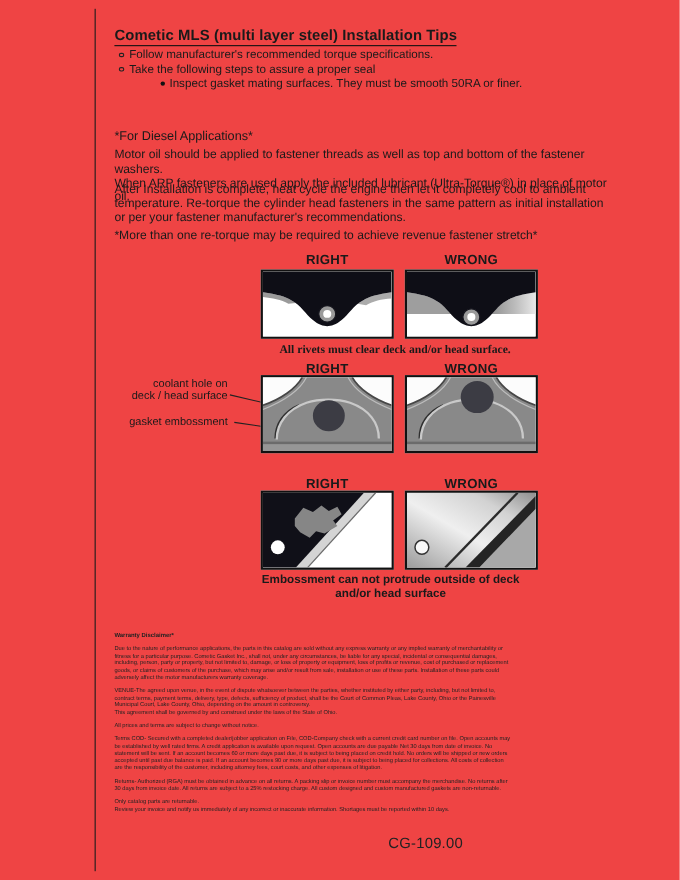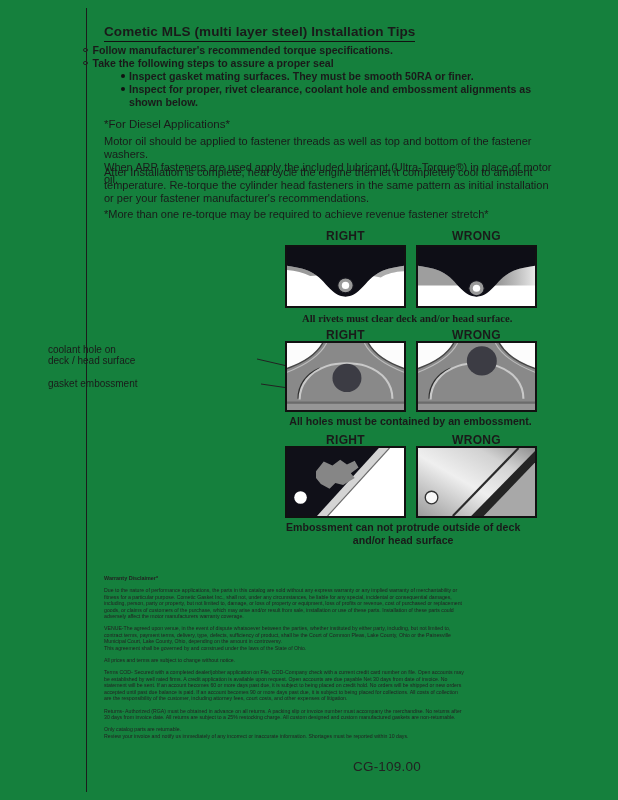--- a/index.html
+++ b/index.html
@@ -1,56 +1,56 @@
 <!DOCTYPE html>
 <html><head>
 <meta charset="utf-8">
 <style>
   * { margin:0; padding:0; box-sizing:border-box; }
   html,body { background:#ffffff; }
   .page {
-    position:relative; width:618px; height:800px; background:#15803d;
+    position:relative; width:618px; height:800px; background:#ef4444;
     font-family:"Liberation Sans", sans-serif; color:#1a1a1a; overflow:hidden;
   }
   .edge-line { position:absolute; left:86px; top:8px; width:1.3px; height:784px; background:#1c1c1c; }
 
   .title {
     position:absolute; left:104px; top:24px; font-size:13.5px; font-weight:bold;
     border-bottom:1.6px solid #111; padding-bottom:2px; letter-spacing:0.1px;
   }
-  .bullets { position:absolute; left:83px; top:44px; width:470px; font-size:10.6px;font-weight:bold; }
+  .bullets { position:absolute; left:108px; top:44px; width:470px; font-size:10.6px; }
   .b-row { display:flex; align-items:flex-start; line-height:13px; }
   .b-mark { width:4.5px; height:4.5px; border:1px solid #222; border-radius:50%; margin:3.5px 5px 0 0; flex:none; }
   .sub { margin-left:38px; }
   .s-mark { width:4px; height:4px; background:#111; border-radius:50%; margin:4px 4px 0 0; flex:none; }
 
   .diesel-h { position:absolute; left:104px; top:118px; font-size:11.5px; font-weight:normal; }
   .para { position:absolute; left:104px; width:452px; font-size:11px; line-height:12.8px; white-space:pre-line; }
   .p1 { top:135px; }
   .p2 { top:166px; }
   .p3 { top:208px; }
 
-  .fig { position:absolute; left:0; width:506px;margin-left:48px; }
+  .fig { position:absolute; left:0; width:506px; }
   .fig1 { top:229px; height:100px; }
   .fig2 { top:328px; height:102px; }
   .fig3 { top:433px; height:110px; }
   .lab { position:absolute; width:121px; text-align:center; font-size:12px; font-weight:bold; letter-spacing:0.3px; top:0; }
   .lab.l { left:237px; } .lab.r { left:368px; }
   .dbox { position:absolute; width:121px; border:2px solid #111; background:#fff; line-height:0; }
   .dbox svg { display:block; }
   .fig1 .dbox { top:16px; height:63px; }
   .fig2 .dbox { top:13px; height:71px; }
   .fig3 .dbox { top:13px; height:72px; }
   .dbox.l { left:237px; } .dbox.r { left:368px; }
   .cap { position:absolute; font-size:10.6px; font-weight:bold; white-space:pre-line; line-height:12.5px; }
   .fig1 .cap { left:254px; top:84px;font-family:Liberation Serif, serif; }
   .fig2 .cap { left:237px; top:87px; width:251px; text-align:center; }
   .fig3 .cap { left:238px; top:88px;text-align:center; }
 
-  .callout { position:absolute; left:0; width:207px; text-align:left; font-size:10px; line-height:11px; }
+  .callout { position:absolute; left:0; width:207px; text-align:right; font-size:10px; line-height:11px; }
   .co1 { top:16px; }
   .co2 { top:50px; }
   .co-lines { position:absolute; left:0; top:0; width:618px; height:102px; pointer-events:none; }
 
   .fineprint { position:absolute; left:104px; top:575px; width:414px; font-size:5.2px; line-height:6.4px; color:#222; }
   .fineprint .fp-h { font-weight:bold; font-size:5.4px; margin-bottom:6px; }
   .fineprint p { white-space:pre-line; margin-bottom:6px; }
   .code { position:absolute; left:353px; top:759px; font-size:13.5px; letter-spacing:0.2px; color:#222; }
 </style>
 </head>
@@ -66,24 +66,20 @@
       <span class="b-mark"></span>
       <span>Follow manufacturer's recommended torque specifications.</span>
     </div>
     <div class="b-row">
       <span class="b-mark"></span>
       <span>Take the following steps to assure a proper seal</span>
     </div>
     <div class="b-row sub">
       <span class="s-mark"></span>
       <span>Inspect gasket mating surfaces.  They must be smooth 50RA or finer.</span>
-    </div>
-    <div class="b-row sub">
-      <span class="s-mark"></span>
-      <span>Inspect for proper, rivet clearance, coolant hole and embossment alignments as shown below.</span>
     </div>
   </div>
 
   <div class="diesel-h">*For Diesel Applications*</div>
   <div class="para p1">Motor oil should be applied to fastener threads as well as top and bottom of the fastener washers.
 When ARP fasteners are used apply the included lubricant (Ultra-Torque®) in place of motor oil.</div>
   <div class="para p2">After Installation is complete, heat cycle the engine then let it completely cool to ambient
 temperature. Re-torque the cylinder head fasteners in the same pattern as initial installation
 or per your fastener manufacturer's recommendations.</div>
   <div class="para p3">*More than one re-torque may be required to achieve revenue fastener stretch*</div>
@@ -158,21 +154,20 @@
         <path d="M37,0 C31,11 17,21 0,27" fill="none" stroke="#474747" stroke-width="1.6"></path>
         <path d="M41,0 C35,12 20,23 0,31" fill="none" stroke="#bdbdbd" stroke-width="1.2"></path>
         <path d="M121,0 H84 C90,11 104,21 121,27 Z" fill="#fcfcfc"></path>
         <path d="M84,0 C90,11 104,21 121,27" fill="none" stroke="#474747" stroke-width="1.6"></path>
         <path d="M80,0 C86,12 101,23 121,31" fill="none" stroke="#bdbdbd" stroke-width="1.2"></path>
         <path d="M12,59 C12,45 20,33 34,27" fill="none" stroke="#2f2f2f" stroke-width="2.4"></path>
         <path d="M13,60 C13,44 23,31 41,24.5 C53,20.5 70,20.5 82,24.5 C100,31 109,44 109,59" fill="none" stroke="#c9c9c9" stroke-width="2.2"></path>
         <circle cx="66" cy="19" r="15.5" fill="#3c3c44"></circle>
       </svg>
     </div>
-    <div class="cap">All holes must be contained by an embossment.</div>
   </div>
 
   <div class="fig fig3">
     <div class="lab l">RIGHT</div>
     <div class="lab r">WRONG</div>
     <div class="dbox l">
       <svg width="117" height="68" viewBox="0 0 121 70" preserveAspectRatio="none">
         <rect width="121" height="70" fill="#101018"></rect>
         <polygon points="42,70 121,70 121,0 106,0" fill="#ffffff"></polygon>
         <polygon points="31,70 42,70 106,0 95,0" fill="#d4d4d4"></polygon>

